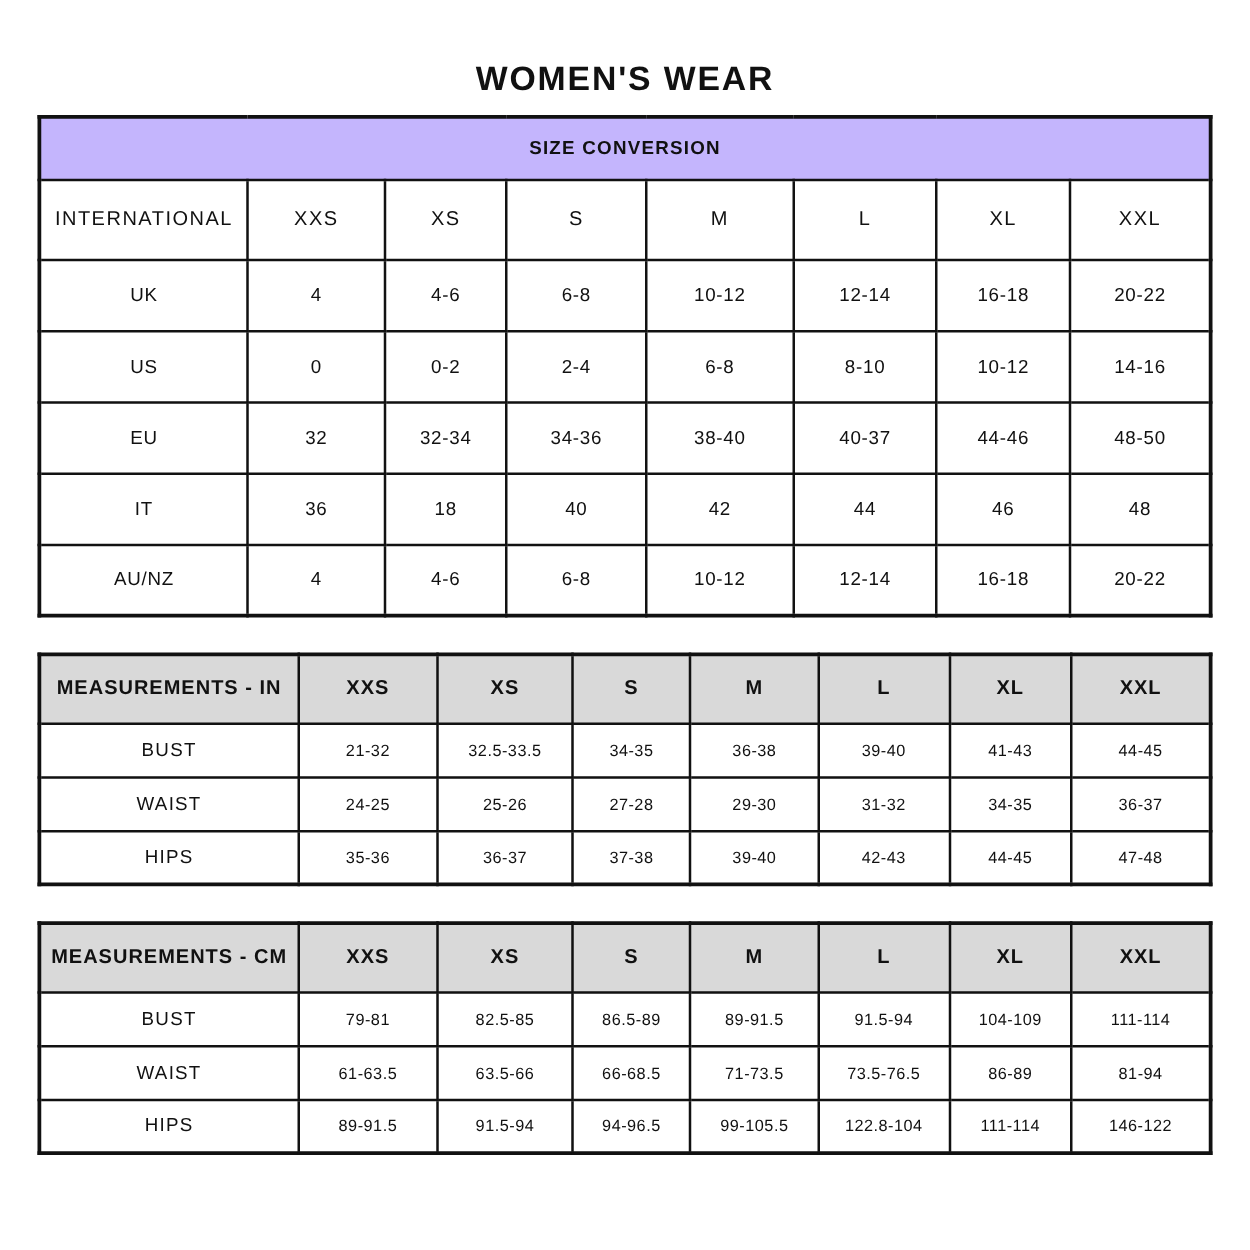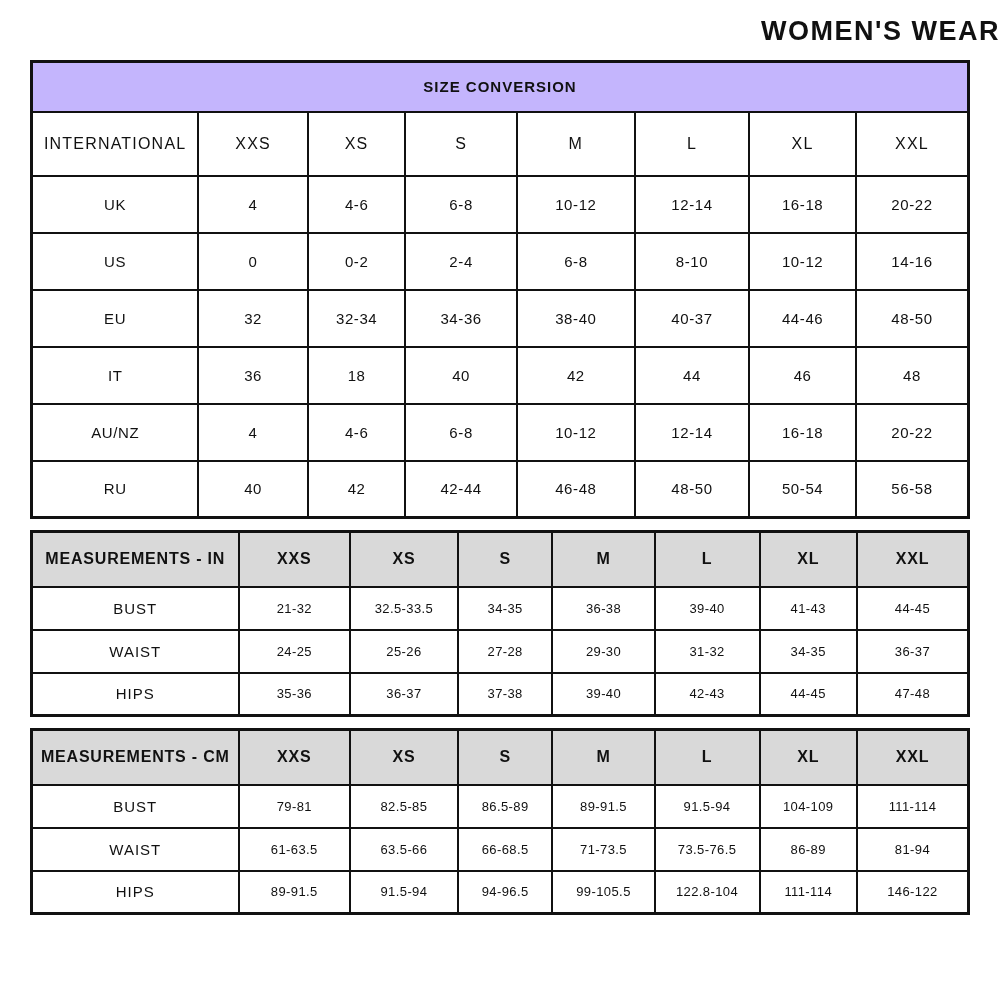--- a/index.html
+++ b/index.html
@@ -2,26 +2,27 @@
 <html><head>
 <meta charset="utf-8">
 <style>
   * { margin: 0; padding: 0; box-sizing: border-box; }
   html, body { width: 1000px; height: 1000px; background: #ffffff; }
   body {
     font-family: "Liberation Sans", "DejaVu Sans", sans-serif;
     color: #111111;
   }
   .page-title {
-    text-align: right;
+    text-align: center;
     font-size: 27px;
     font-weight: 700;
     letter-spacing: 1.5px;
     padding-top: 16px;
     color: #111111;
+    margin-top: 32px;
   }
   .sheet { padding: 13px 30px 0 30px; }
   table {
     width: 100%;
     border-collapse: collapse;
     table-layout: fixed;
     border: 3px solid #111111;
   }
   td, th {
     border: 2px solid #111111;
@@ -38,21 +39,21 @@
     font-size: 15px;
     letter-spacing: 1px;
   }
   .t1 .col-header td {
     height: 64px;
     font-size: 16px;
     letter-spacing: 1.2px;
   }
   .t1 .data-row td { height: 57px; font-size: 15px; letter-spacing: 0.6px; }
   
-  .t2, .t3 { margin-top: 11px; }
+  .t2, .t3 { margin-top: 28px; }
   .tm .col-header td {
     height: 55px;
     background: #d9d9d9;
     font-weight: 700;
     font-size: 16px;
     letter-spacing: 0.8px;
   }
   .tm .data-row td { height: 43px; font-size: 13px; letter-spacing: 0.4px; }
   .tm .data-row td.row-label { font-size: 15px; letter-spacing: 1px; }
 </style>
@@ -130,30 +131,20 @@
       </tr>
       <tr class="data-row">
         <td class="row-label">AU/NZ</td>
         <td>4</td>
         <td>4-6</td>
         <td>6-8</td>
         <td>10-12</td>
         <td>12-14</td>
         <td>16-18</td>
         <td>20-22</td>
-      </tr>
-      <tr class="data-row">
-        <td class="row-label">RU</td>
-        <td>40</td>
-        <td>42</td>
-        <td>42-44</td>
-        <td>46-48</td>
-        <td>48-50</td>
-        <td>50-54</td>
-        <td>56-58</td>
       </tr>
     </tbody>
   </table>
 
   <table class="t2 tm">
     <colgroup>
       <col style="width:22.1%">
         <col style="width:11.9%">
         <col style="width:11.5%">
         <col style="width:10.1%">

